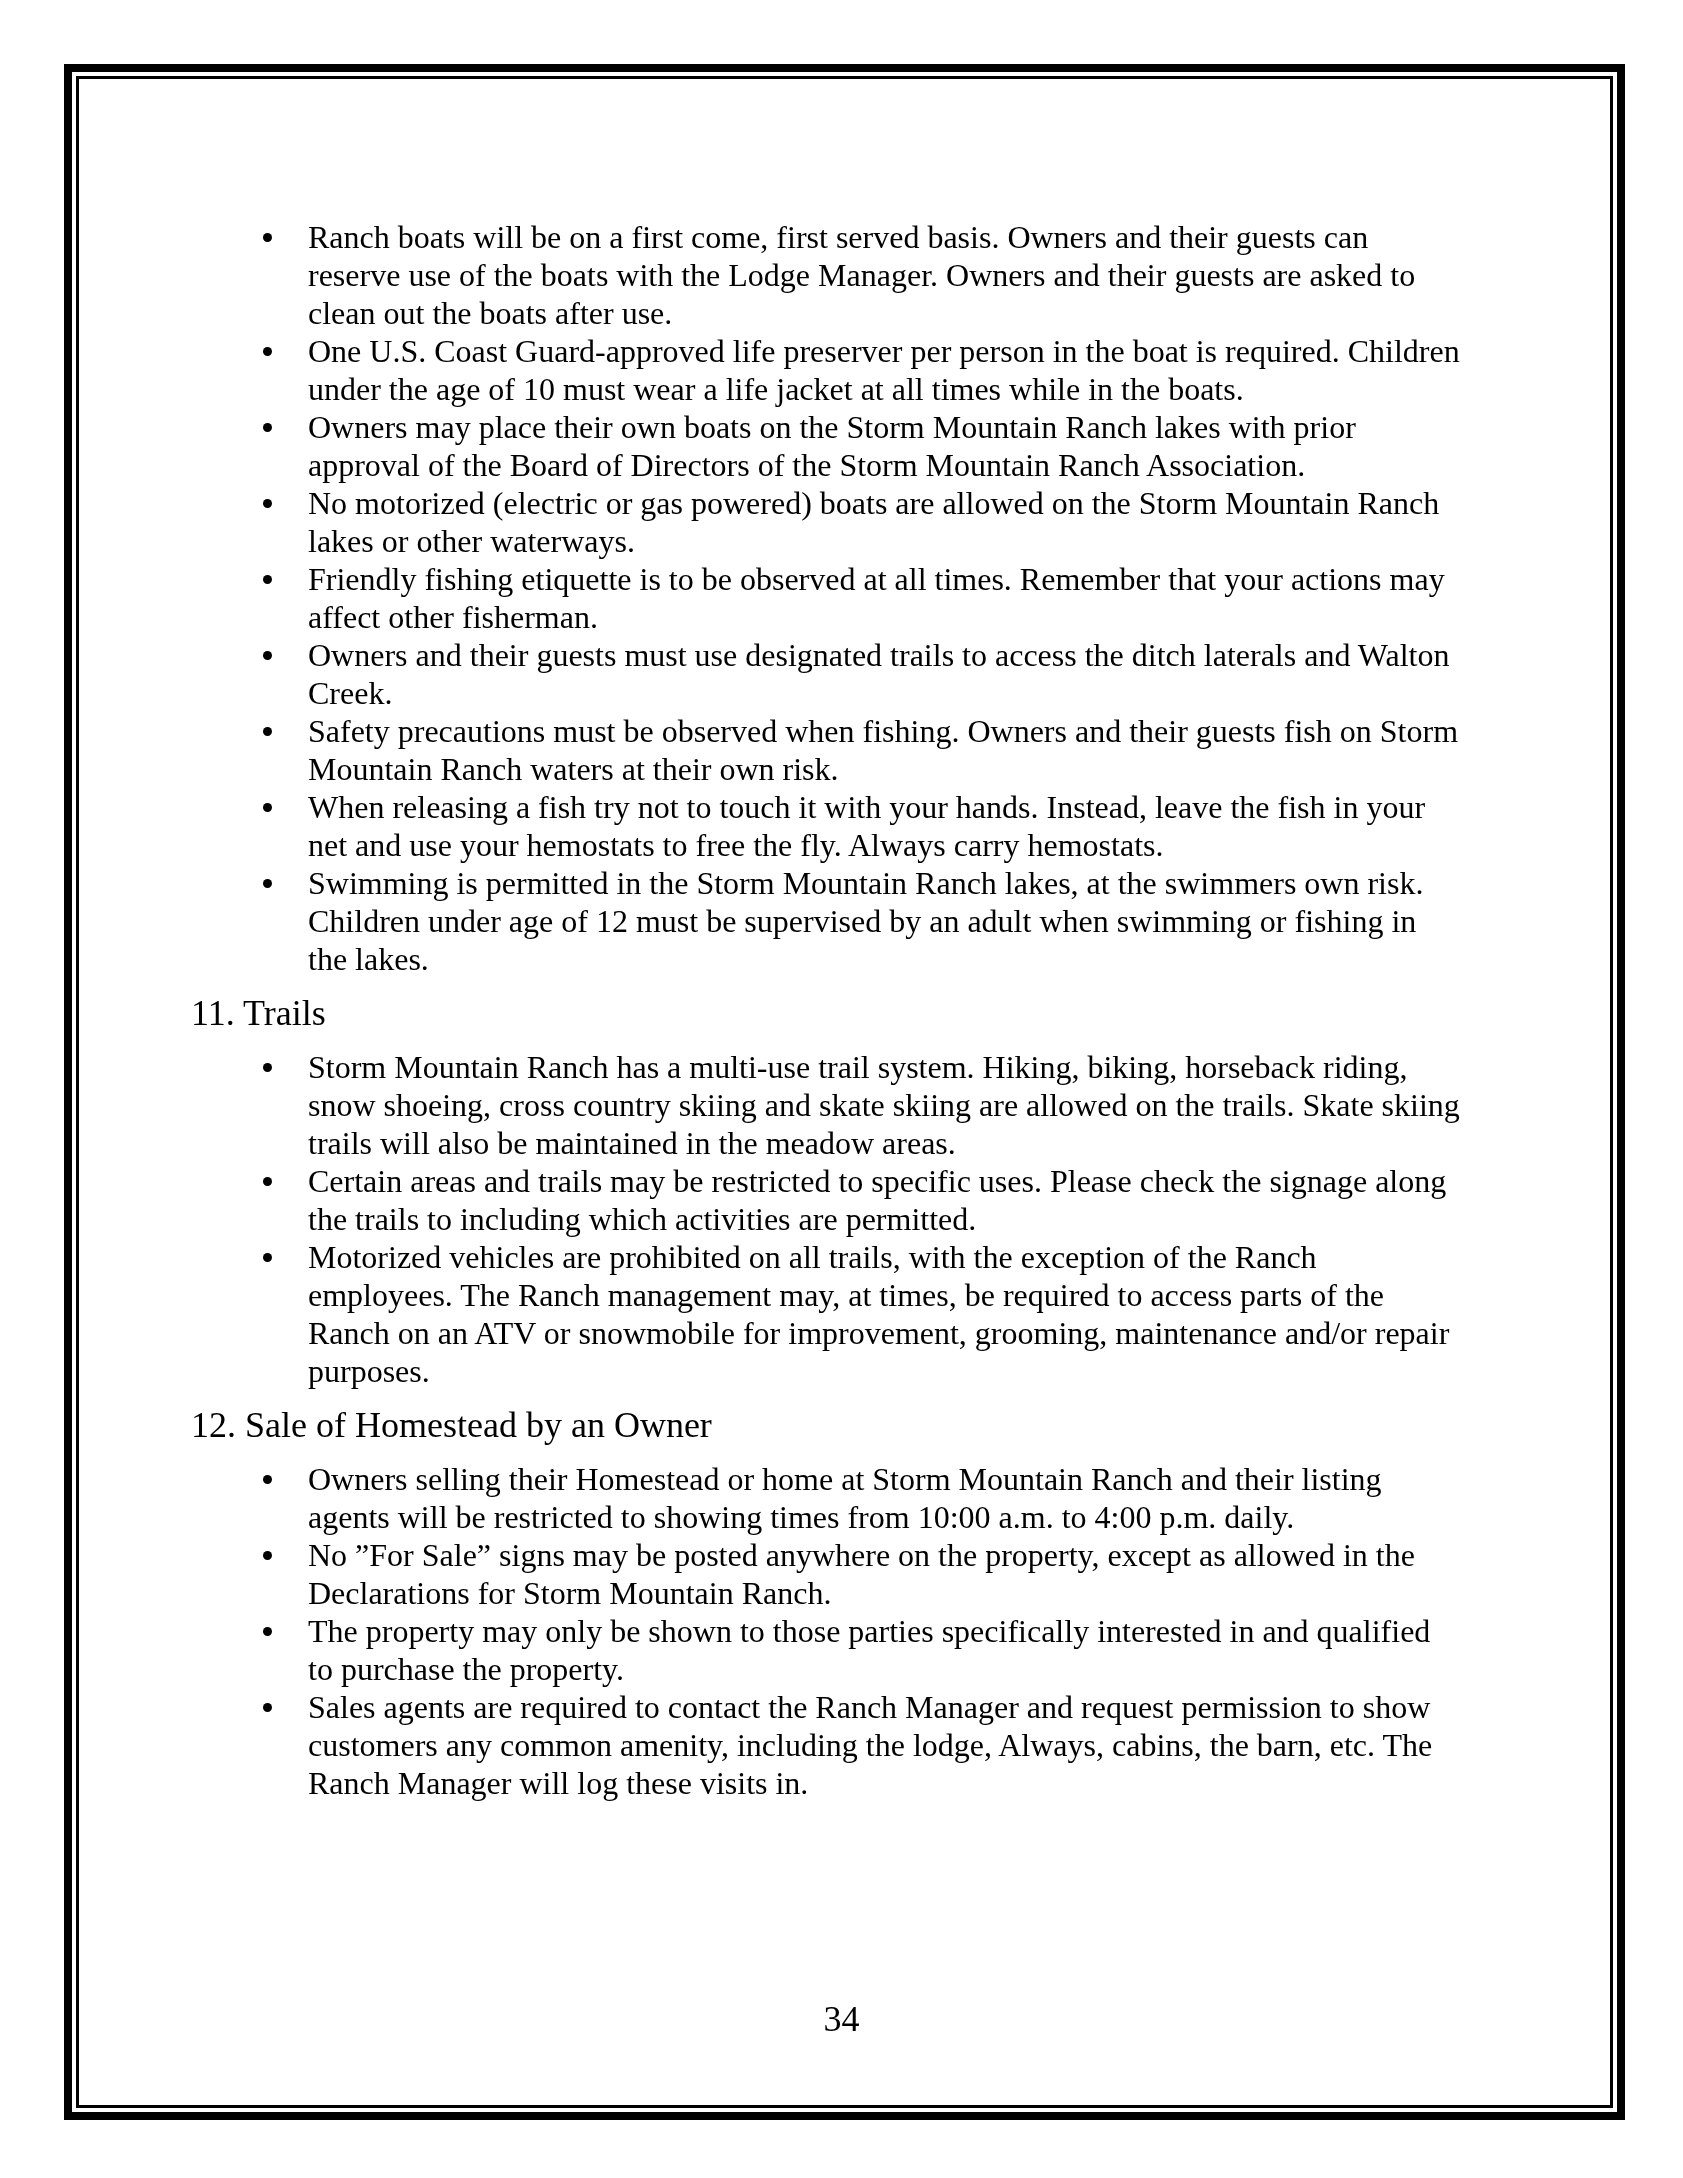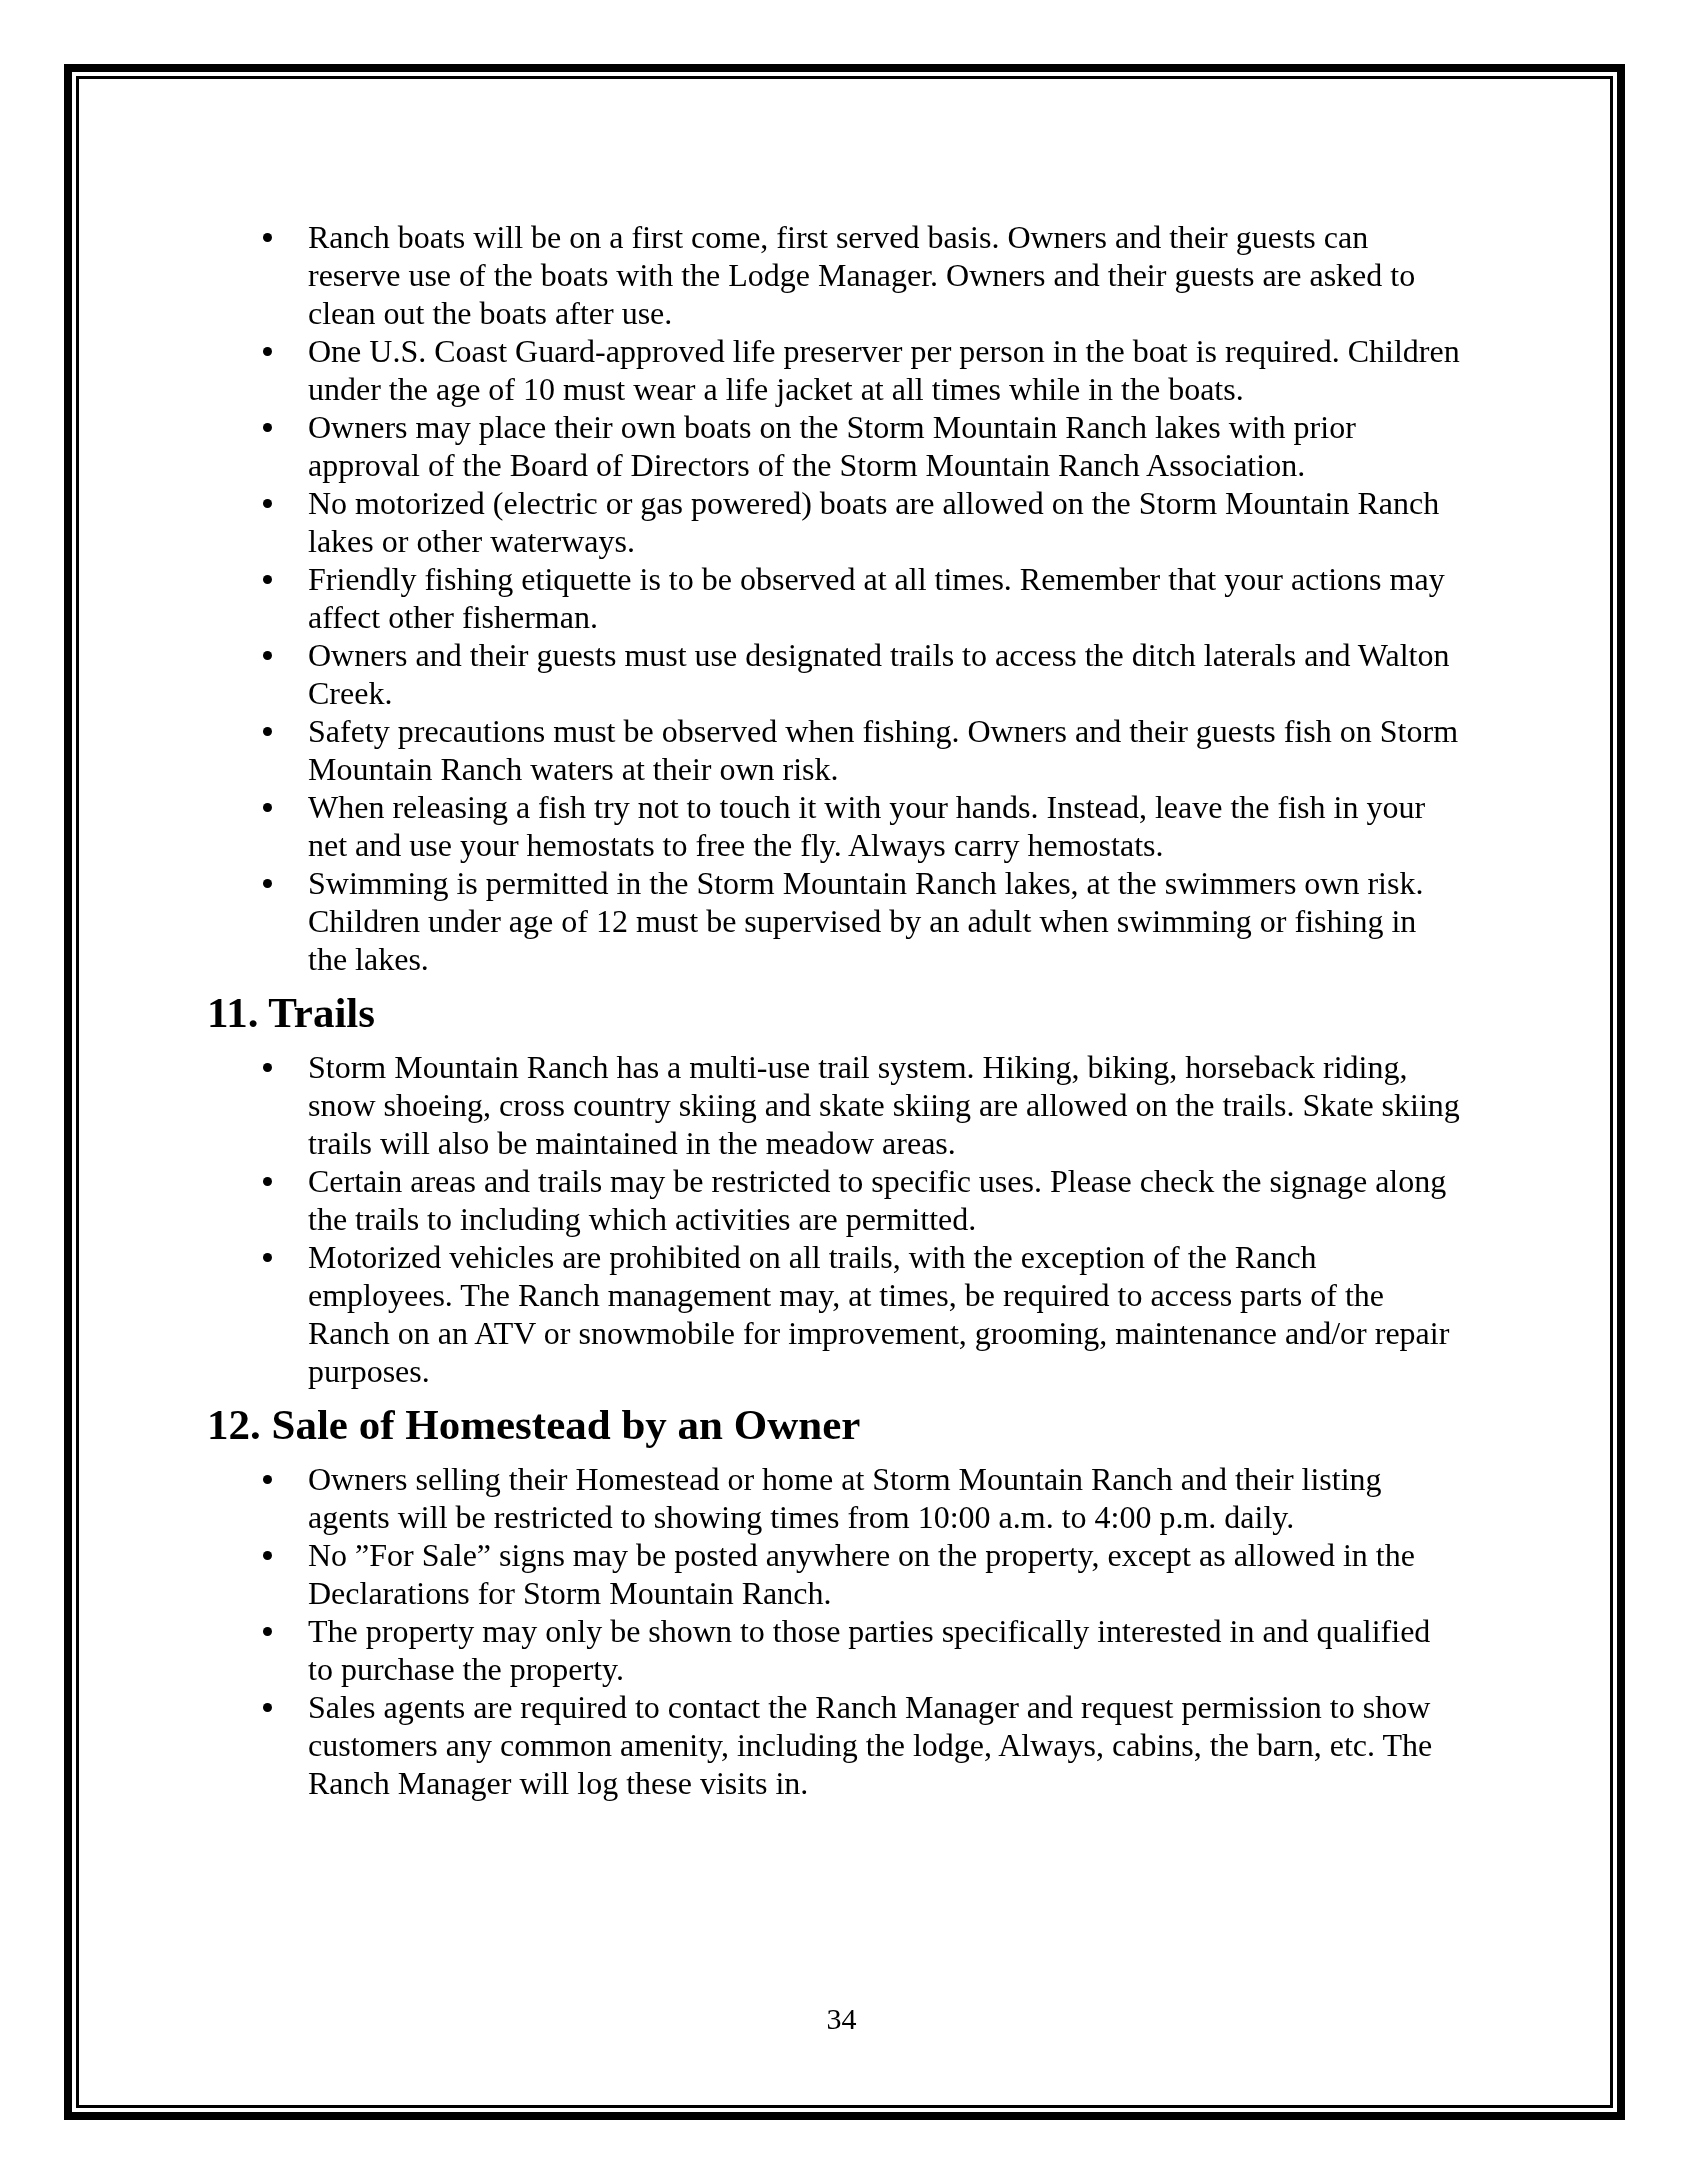--- a/index.html
+++ b/index.html
@@ -51,36 +51,36 @@
     content: "";
     position: absolute;
     left: 56px;
     top: 15px;
     width: 9px;
     height: 9px;
     border-radius: 50%;
     background: #000;
   }
   h2.heading {
-    font-size: 43px;
+    font-size: 36px;
     line-height: 38px;
-    font-weight: bold;
-    margin: 16px;
+    font-weight: normal;
+    margin: 0;
   }
   .h-trails   { margin-top: 53px; }
   .list-trails{ margin-top: 41px; }
   .h-sale     { margin-top: 41px; }
   .list-sale  { margin-top: 43px; }
   .page-number {
     position: absolute;
     top: 2000px;
     left: 0;
     width: 100%;
     text-align: center;
-    font-size: 30px;
+    font-size: 36px;
     line-height: 38px;
   }
 </style>
 </head>
 <body>
 
 <div class="page">
 
   <div class="frame-outer">
     <div class="frame-inner"></div>

